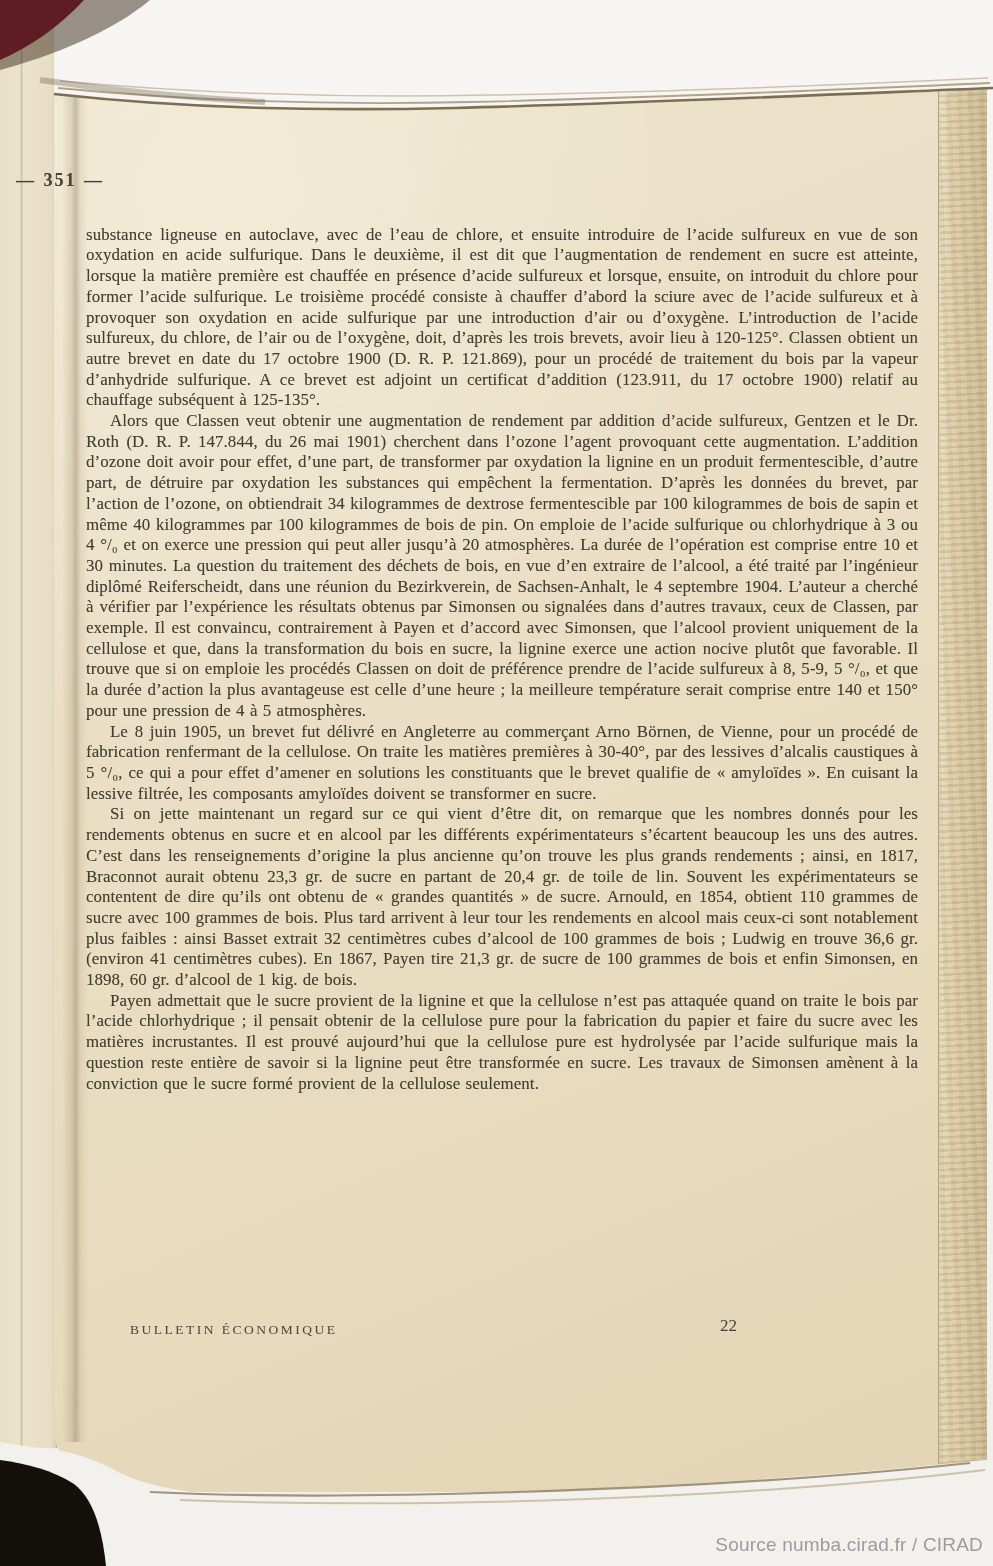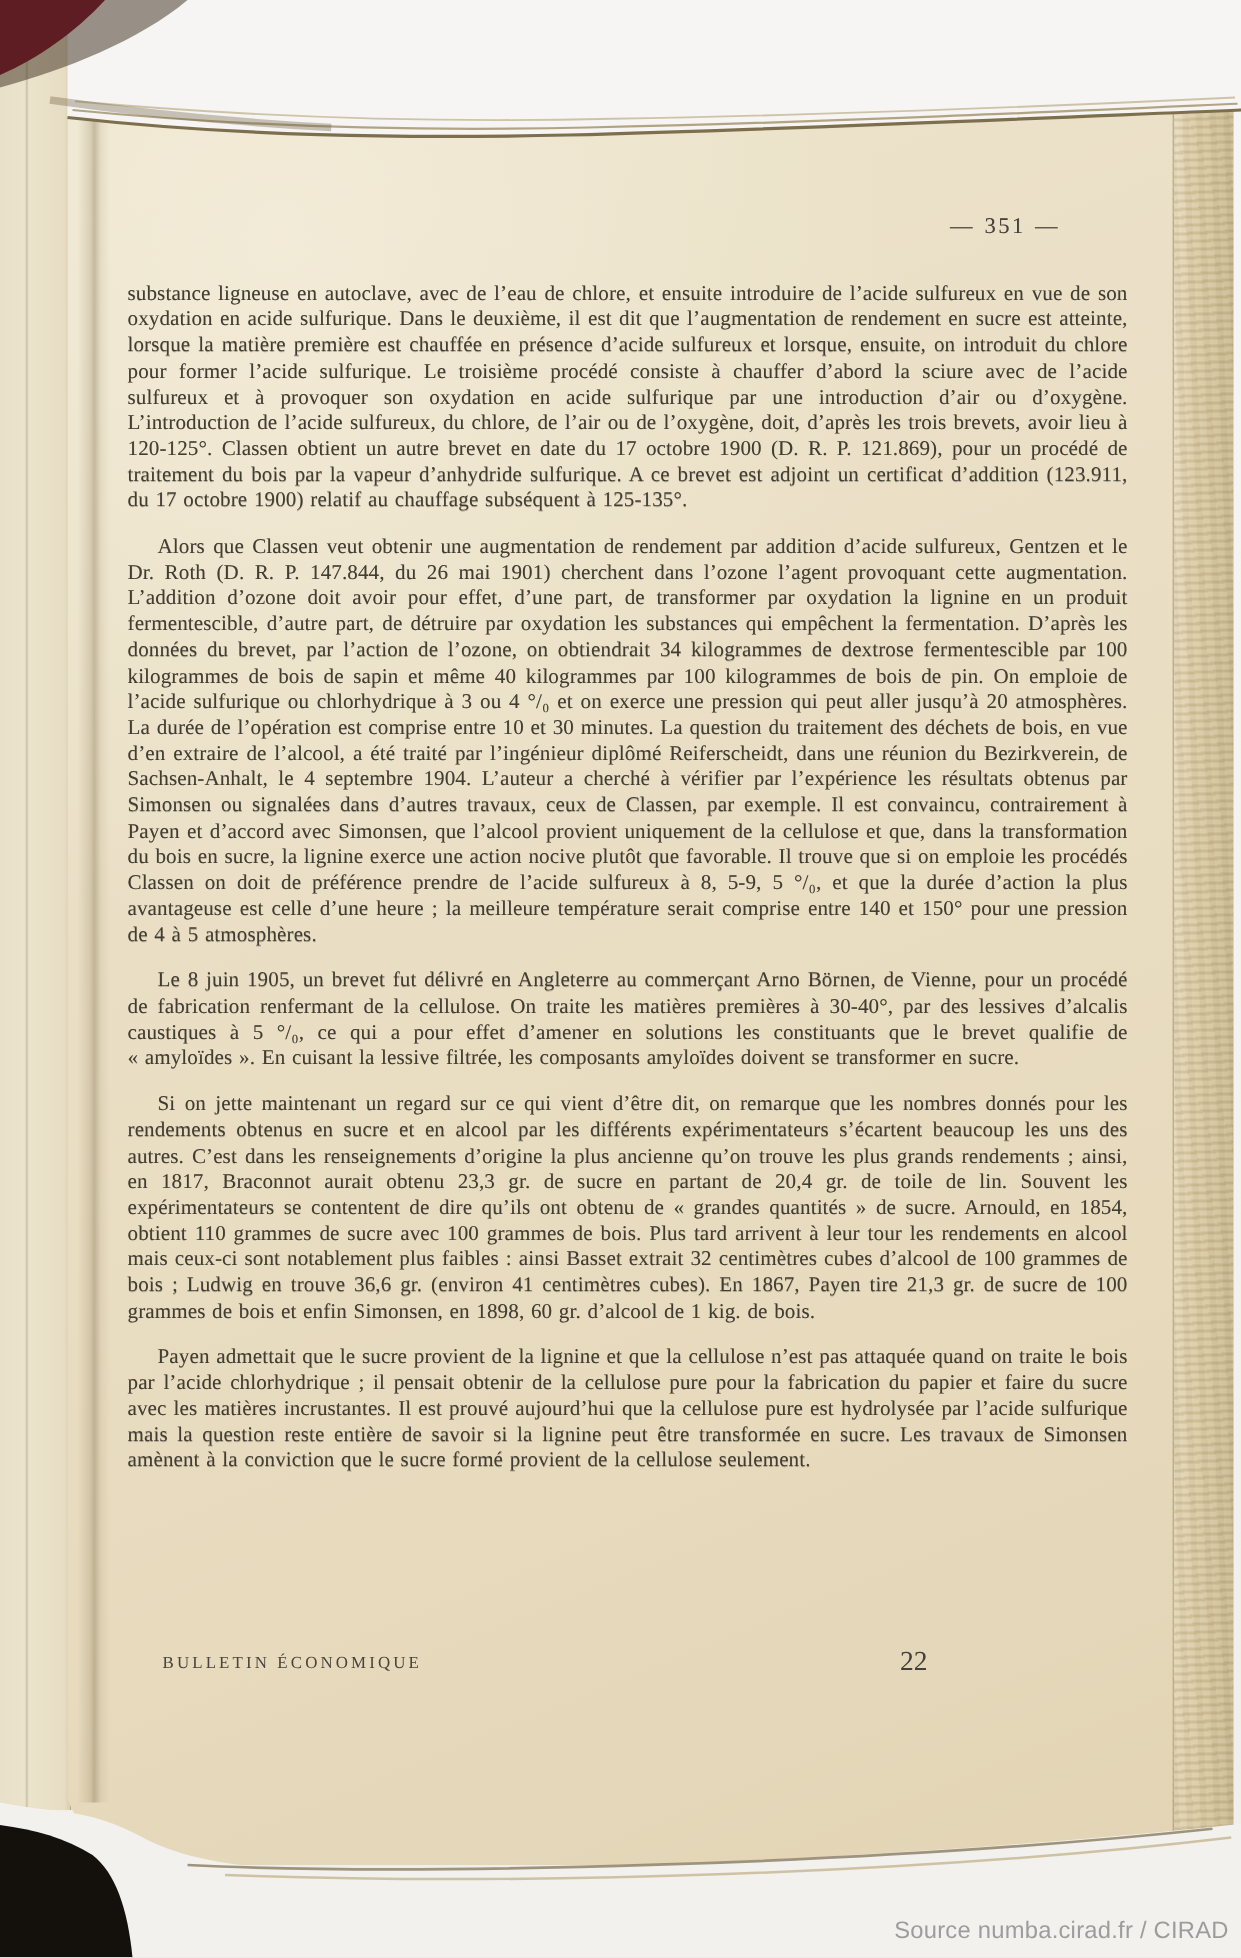--- a/index.html
+++ b/index.html
@@ -33,31 +33,31 @@
       linear-gradient(90deg,rgba(218,204,172,.0) 0%,#dccda8 28%,#d2c29a 62%,#c3b289 100%);
     border-left:1.5px solid rgba(165,145,105,.55);
     border-radius:0 8px 12px 0;}
 
   
   .content{position:absolute;left:86px;top:170px;width:832px;
     font-family:"Liberation Serif","DejaVu Serif",serif;
     font-size:16.8px;line-height:20.7px;color:#423d33;
     text-align:justify;letter-spacing:.12px;word-spacing:1px;
     text-shadow:.2px .2px 0 rgba(72,64,50,.35);}
-  .pagenum{width:100%;text-align:right;transform:translateX(-70px);
-    font-size:18px;font-weight:normal;letter-spacing:2px;color:#47423a;
+  .pagenum{width:100%;text-align:left;transform:translateX(-70px);
+    font-size:18px;font-weight:bold;letter-spacing:2px;color:#47423a;
     margin:0 0 34px 0;}
-  .content p{margin:16px;text-indent:24px;}
+  .content p{margin:0;text-indent:24px;}
   .content p.noindent{text-indent:0;}
 
   .page-footer{position:absolute;left:86px;top:1316px;width:832px;height:26px;
     font-family:"Liberation Serif","DejaVu Serif",serif;color:#47423a;}
   .journal{position:absolute;left:44px;top:6px;font-size:13.5px;font-weight:normal;
     letter-spacing:2.5px;color:#4a453c;}
-  .signature{position:absolute;left:634px;top:0;font-size:22px;color:#45403b;}
+  .signature{position:absolute;left:634px;top:0;font-size:17px;color:#45403b;}
 
   
   svg.overlay{position:absolute;left:0;top:0;pointer-events:none;}
 
   
   .source-credit{position:absolute;right:10px;top:1534px;
     font-family:"Liberation Sans","DejaVu Sans",sans-serif;
     font-size:19px;color:#9c9c9c;letter-spacing:.2px;}
 </style>
 </head>

